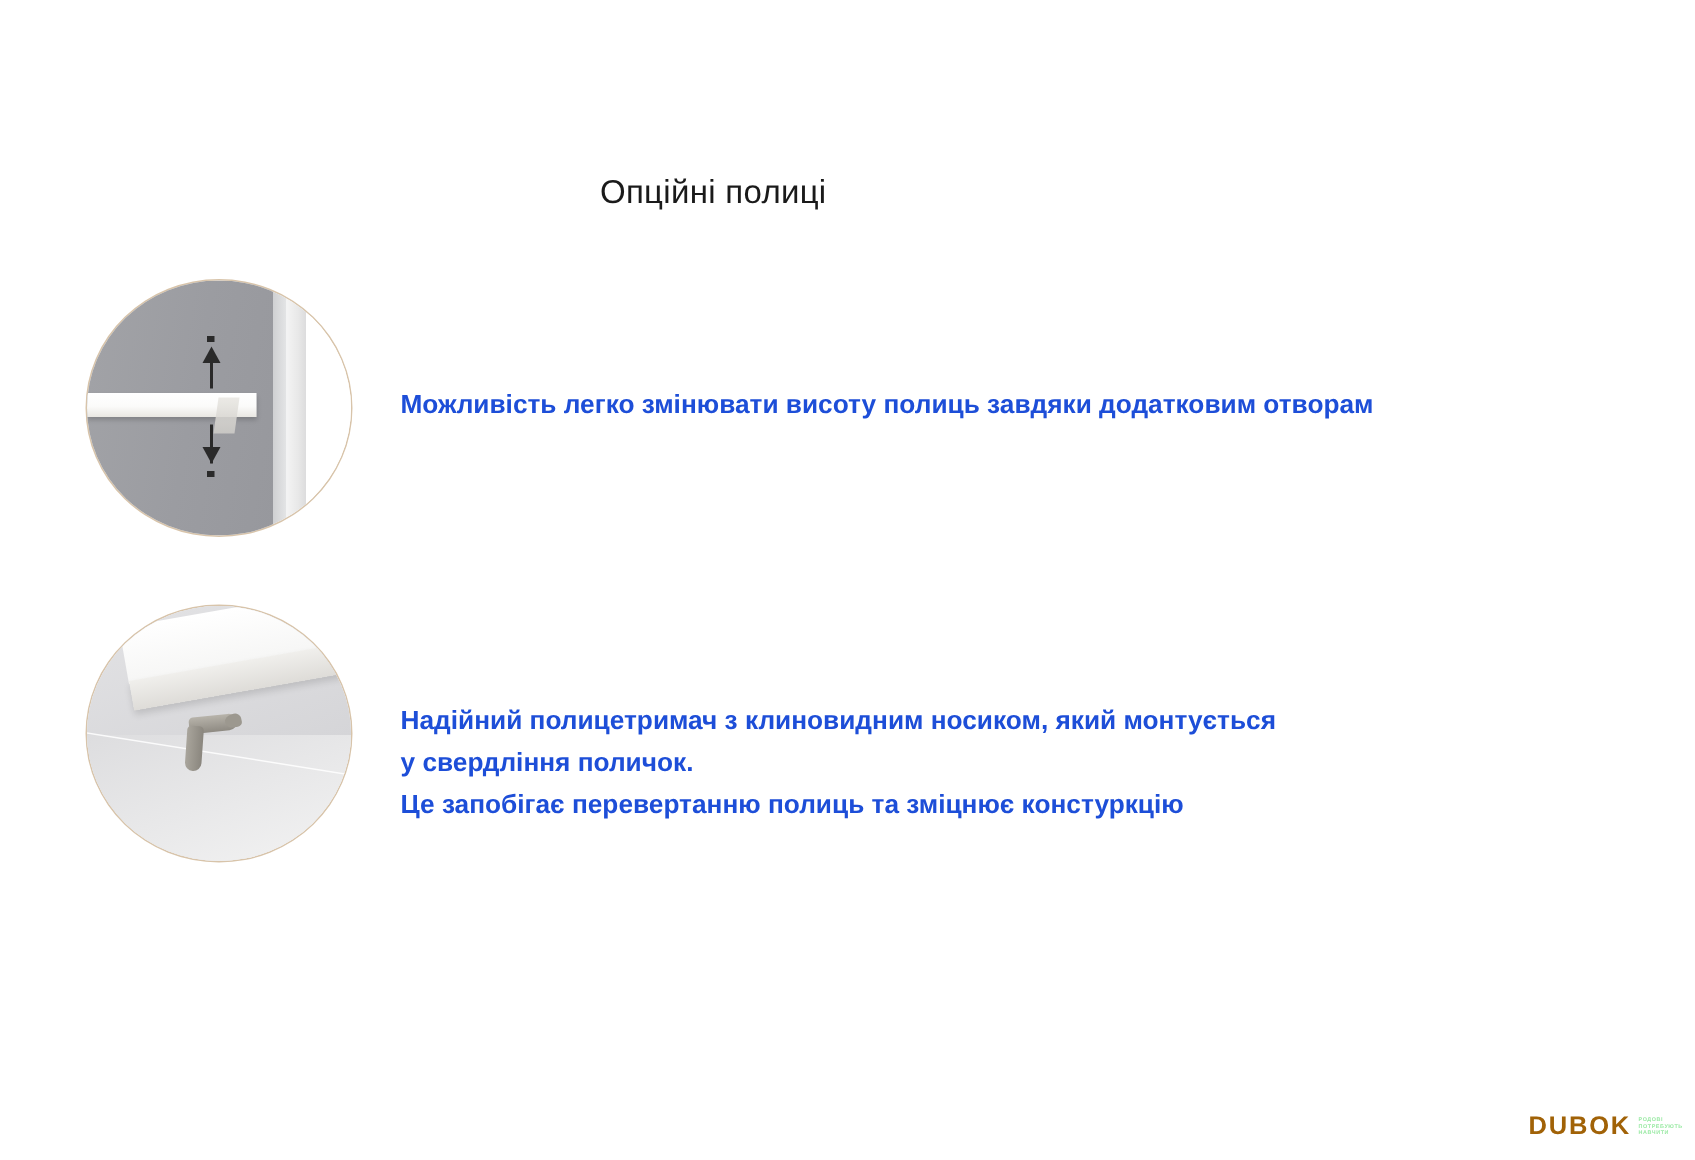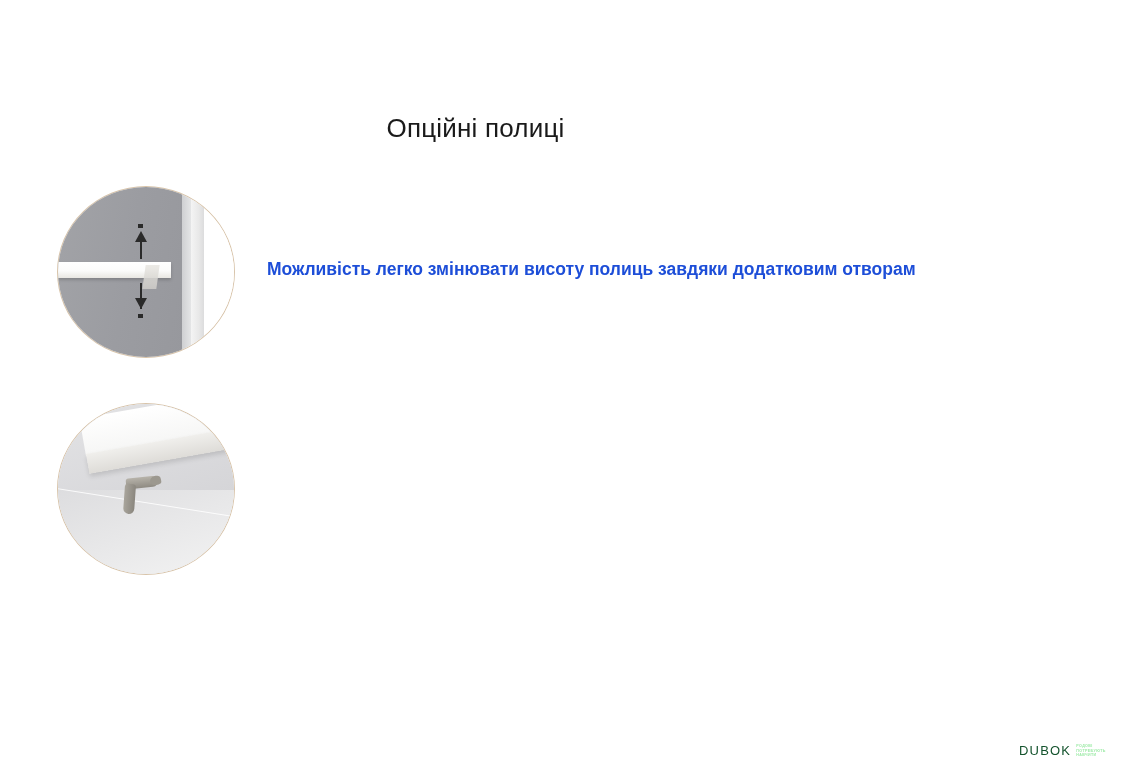--- a/index.html
+++ b/index.html
@@ -21,21 +21,21 @@
     background: #ffffff;
   }
 
   
   .slide-title {
     position: absolute;
     top: 108px;
     left: 0;
     width: 951px;
     text-align: center;
-    font-size: 26px;
+    font-size: 22px;
     font-weight: 400;
     color: #1a1a1a;
     letter-spacing: 0.2px;
     line-height: 40px;
     white-space: nowrap;
   }
 
   
   .feature {
     position: absolute;
@@ -215,24 +215,24 @@
   
   .logo {
     position: absolute;
     left: 1019px;
     top: 742px;
     display: flex;
     align-items: center;
     gap: 5px;
   }
   .logo-word {
-    font-size: 13px;
-    font-weight: normal;
+    font-size: 17px;
+    font-weight: bold;
     letter-spacing: 1.2px;
-    color: #14532d;
+    color: #a16207;
     line-height: 18px;
   }
   .logo-tagline {
     display: flex;
     flex-direction: column;
     font-size: 3.6px;
     font-weight: bold;
     letter-spacing: .4px;
     color: #9ceaa6;
     line-height: 4.6px;
@@ -275,20 +275,23 @@
         <div class="p2-diag"></div>
         <div class="p2-shelf-top"></div>
         <div class="p2-shelf-face"></div>
         <div class="p2-pin-arm"></div>
         <div class="p2-pin-tip"></div>
         <div class="p2-pin-stem"></div>
       </div>
     </div>
   </div>
 
+  <div class="feature-text text-2">Надійний полицетримач з клиновидним носиком, який монтується
+у свердління поличок.
+Це запобігає перевертанню полиць та зміцнює констуркцію</div>
 
   <div class="logo">
     <div class="logo-word">DUBOK</div>
     <div class="logo-tagline">
       <span>Родові</span>
       <span>Потребують</span>
       <span>Навчити</span>
     </div>
   </div>
 

